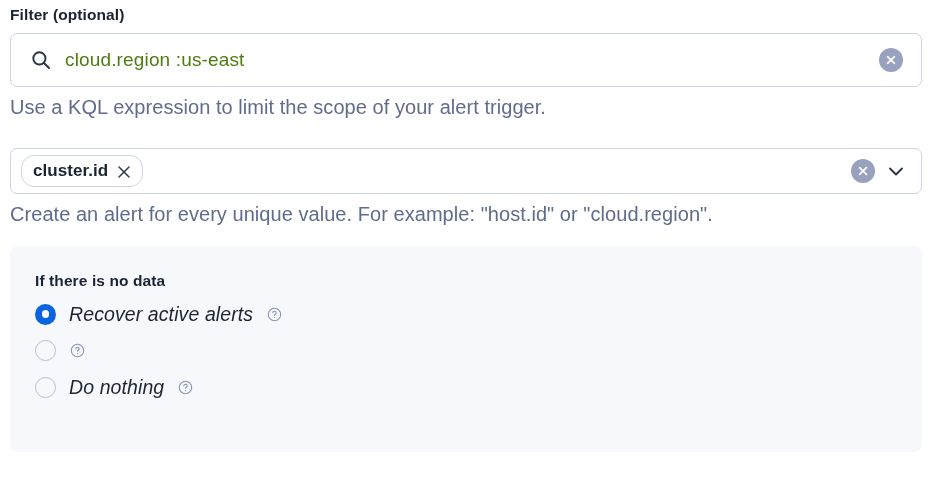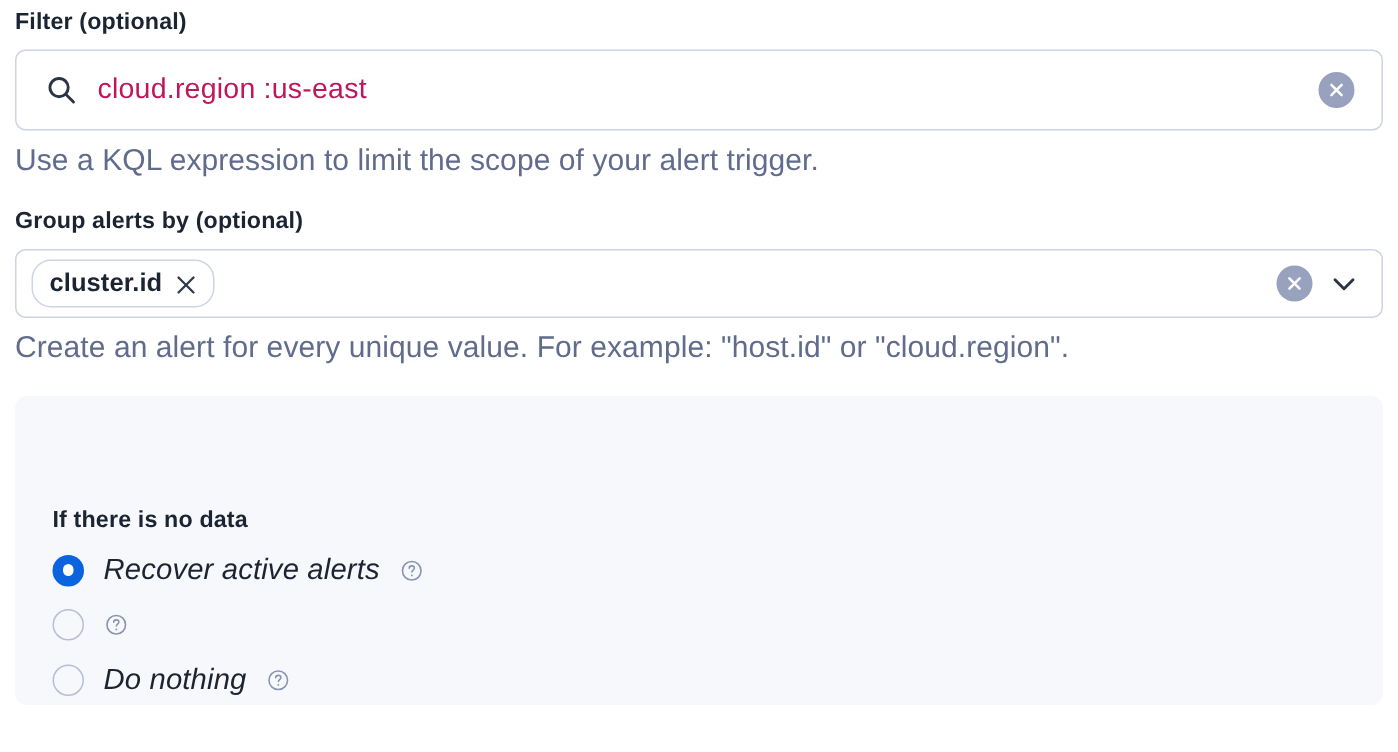--- a/index.html
+++ b/index.html
@@ -59,21 +59,21 @@
     left: 19px;
     top: 50%;
     transform: translateY(-50%);
     width: 22px;
     height: 22px;
     display: block;
     color: #2b3445;
   }
   .filter-value {
     font-size: 19px;
-    color: #be185d;
+    color: #4d7c0f;
     padding-left: 54px;
     padding-right: 70px;
     letter-spacing: 0.15px;
     line-height: 22px;
     white-space: nowrap;
     overflow: hidden;
   }
   .clear-circle {
     position: absolute;
     right: 18px;
@@ -152,21 +152,20 @@
     border-radius: 8px;
     padding: 26px 0 0 25px;
     height: 206px;
     box-sizing: border-box;
   }
   .panel-title {
     font-size: 15.5px;
     font-weight: 700;
     color: #1b2432;
     letter-spacing: 0.1px;
-    margin-top: 48px;
   }
   .radio-list {
     margin-top: 13px;
     display: flex;
     flex-direction: column;
     gap: 15px;
   }
   .radio-row {
     display: flex;
     align-items: center;
@@ -236,21 +235,20 @@
           <line x1="2.6" y1="2.6" x2="9.4" y2="9.4"></line>
           <line x1="9.4" y1="2.6" x2="2.6" y2="9.4"></line>
         </svg>
       </span>
     </div>
 
     <div class="help-text help-under">Use a KQL expression to limit the scope of your alert trigger.</div>
   </div>
 
   <div class="group-row">
-    <div class="field-label">Group alerts by (optional)</div>
 
     <div class="combo-shell">
       <span class="pill">
         <span>cluster.id</span>
         <span class="pill-x">
           <svg viewBox="0 0 14 14" fill="none" stroke="currentColor" stroke-width="1.5" stroke-linecap="round">
             <line x1="2" y1="2" x2="12" y2="12"></line>
             <line x1="12" y1="2" x2="2" y2="12"></line>
           </svg>
         </span>

